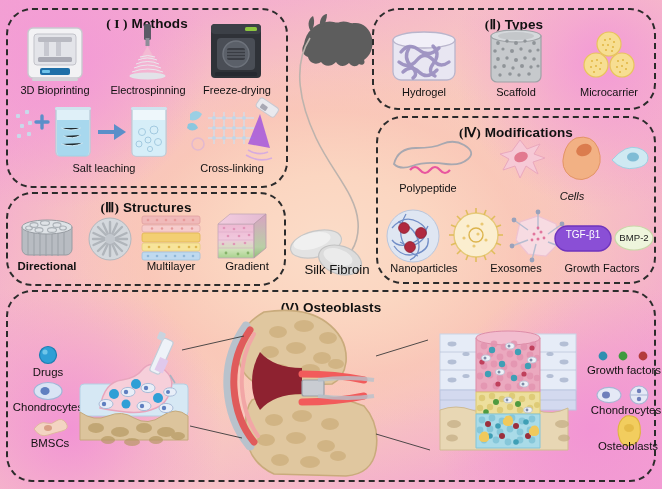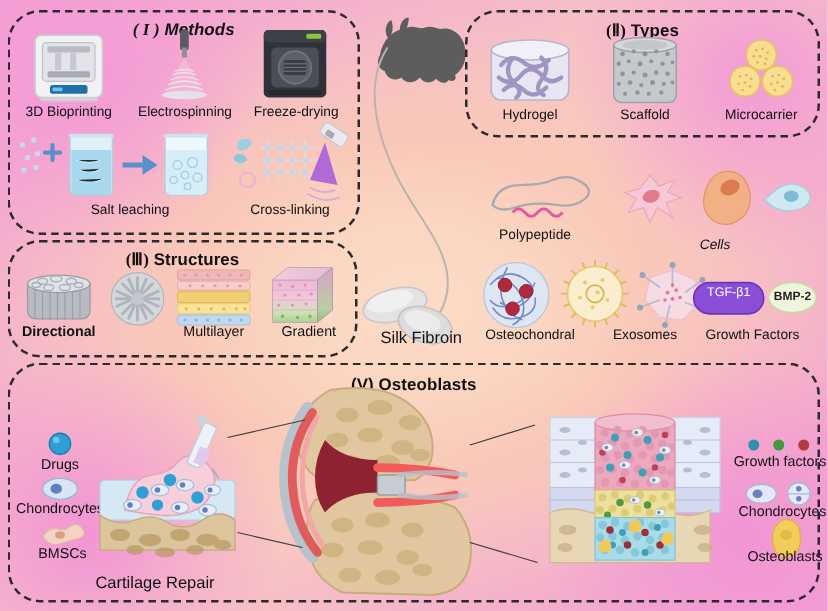--- a/index.html
+++ b/index.html
@@ -80,21 +80,21 @@
         <ellipse cx="36" cy="236" rx="26" ry="13" fill="#e3e3e3" stroke="#c7c7c7" stroke-width="1.2" transform="rotate(-14 36 236)"></ellipse>
         <ellipse cx="32" cy="233" rx="19" ry="8" fill="#f2f2f2" opacity=".85" transform="rotate(-14 32 233)"></ellipse>
         <ellipse cx="60" cy="252" rx="22" ry="14" fill="#dcdcdc" stroke="#c2c2c2" stroke-width="1.2" transform="rotate(18 60 252)"></ellipse>
         <ellipse cx="58" cy="249" rx="15" ry="8" fill="#efefef" opacity=".8" transform="rotate(18 58 249)"></ellipse>
       </g>
     </svg>
   </div>
   <div class="lbl lg" style="left:337px;top:262px;">Silk Fibroin</div>
 
   <div class="panel" style="left:6px;top:8px;width:282px;height:180px;">
-    <div class="panel-title" style="top:6px;font-style:italic;">
+    <div class="panel-title" style="top:6px;">
       <span class="rn">( I )</span>
       <span>Methods</span>
     </div>
   </div>
 
   <div class="art" style="left:24px;top:26px;">
     <svg width="62" height="56" viewBox="0 0 62 56">
       <rect x="4" y="2" width="54" height="50" rx="5" fill="#f2f2f4" stroke="#c9c9cf" stroke-width="1.4"></rect>
       <rect x="10" y="8" width="42" height="31" rx="3" fill="#e3e4e9" stroke="#c2c3ca" stroke-width="1"></rect>
       <rect x="14" y="11" width="34" height="5" rx="1.5" fill="#b9bac2"></rect>
@@ -460,20 +460,26 @@
       </g>
       <g fill="#7fae63" opacity=".9">
           <circle cx="12" cy="43" r="1.4"></circle>
           <circle cx="24" cy="44" r="1.4"></circle>
           <circle cx="34" cy="43" r="1.4"></circle>
         </g>
     </svg>
   </div>
   <div class="lbl sm" style="left:247px;top:260px;">Gradient</div>
 
+  <div class="panel" style="left:376px;top:116px;width:280px;height:168px;">
+    <div class="panel-title" style="top:6px;">
+      <span class="rn">(Ⅳ)</span>
+      <span>Modifications</span>
+    </div>
+  </div>
 
   <div class="art" style="left:388px;top:140px;">
     <svg width="96" height="40" viewBox="0 0 96 40">
       <path d="M6 24 q4 -16 22 -16 q18 0 26 -4 q12 -5 22 1 q12 7 4 14 q-8 7 -22 5 q-20 -3 -34 2 q-12 4 -18 -2 Z" fill="none" stroke="#a8a8b0" stroke-width="1.8"></path>
       <path d="M22 30 q5 -6 10 0 q5 6 10 0 q5 -6 10 0 q5 6 10 0" fill="none" stroke="#e8569f" stroke-width="2.2"></path>
     </svg>
   </div>
   <div class="lbl" style="left:428px;top:182px;">Polypeptide</div>
 
   <div class="art" style="left:500px;top:134px;">
@@ -502,21 +508,21 @@
         <path d="M10 38 q8 12 22 8 q14 -4 12 -16"></path>
         <path d="M14 14 q16 4 20 18 q4 14 -8 20"></path>
         <path d="M44 18 q-6 14 -18 18 q-12 4 -18 -4"></path>
         <path d="M22 6 q-8 14 -4 26 q4 12 16 16"></path>
       </g>
       <circle cx="20" cy="20" r="5.4" fill="#b0293f" stroke="#8d1f31" stroke-width=".8"></circle>
       <circle cx="37" cy="25" r="5.4" fill="#b0293f" stroke="#8d1f31" stroke-width=".8"></circle>
       <circle cx="26" cy="39" r="5.4" fill="#b0293f" stroke="#8d1f31" stroke-width=".8"></circle>
     </svg>
   </div>
-  <div class="lbl" style="left:424px;top:262px;">Osteochondral</div>
+  <div class="lbl" style="left:424px;top:262px;">Nanoparticles</div>
 
   <div class="art" style="left:448px;top:208px;">
     <svg width="56" height="54" viewBox="0 0 56 54">
       <circle cx="28" cy="27" r="22" fill="#fbeecf" stroke="#e6c978" stroke-width="1.4"></circle>
       <g stroke="#e0bd5c" stroke-width="1.6">
         <path d="M28 5 v-5"></path>
           <path d="M43 12 l4 -4"></path>
           <path d="M50 27 h5"></path>
           <path d="M43 42 l4 4"></path>
         <path d="M28 49 v5"></path>
@@ -575,21 +581,21 @@
   </div>
   <div class="lbl" style="left:516px;top:262px;">Exosomes</div>
 
   <div class="art" style="left:554px;top:222px;">
     <svg width="100" height="32" viewBox="0 0 100 32">
       <rect x="1" y="4" width="56" height="25" rx="12.5" fill="#8a4fd6" stroke="#6f34bd" stroke-width="1.4"></rect>
       <ellipse cx="80" cy="16" rx="19" ry="12" fill="#eef5dc" stroke="#c9d8a8" stroke-width="1.2"></ellipse>
     </svg>
   </div>
   <div style="position:absolute;left:583px;top:229px;transform:translateX(-50%);font-size:10px;font-weight:normal;color:#ffffff;white-space:nowrap;">TGF-β1</div>
-  <div style="position:absolute;left:634px;top:232px;transform:translateX(-50%);font-size:9.6px;color:#222;white-space:nowrap;font-weight:bold;">BMP-2</div>
+  <div style="position:absolute;left:634px;top:232px;transform:translateX(-50%);font-size:9.6px;color:#222;white-space:nowrap;">BMP-2</div>
   <div class="lbl" style="left:602px;top:262px;">Growth Factors</div>
 
   <div class="panel" style="left:6px;top:290px;width:650px;height:192px;">
     <div class="panel-title" style="top:8px;">
       <span>(V)</span>
       <span>Osteoblasts</span>
     </div>
   </div>
 
   <div class="art" style="left:38px;top:345px;">
@@ -654,21 +660,20 @@
         </g>
       </g>
       <g>
         <rect x="86" y="2" width="11" height="36" rx="2.5" fill="#eef2f8" stroke="#c3cdd9" stroke-width="1.2" transform="rotate(24 91 20)"></rect>
         <rect x="87" y="22" width="9" height="14" fill="#e0c9ec" transform="rotate(24 91 29)"></rect>
         <rect x="88" y="-4" width="7" height="8" rx="1.5" fill="#c9d3de" transform="rotate(24 91 0)"></rect>
         <path d="M100 39 l5 8" stroke="#a8b3c0" stroke-width="1.6"></path>
       </g>
     </svg>
   </div>
-  <div class="lbl lg" style="left:124px;top:458px;">Cartilage Repair</div>
 
   <div class="art" style="left:218px;top:308px;">
     <svg width="180" height="172" viewBox="0 0 180 172">
       <path d="M46 4 q40 -6 62 10 q22 16 20 40 q-2 16 -14 22 l-70 2 q-22 -8 -24 -32 q-2 -26 26 -42 Z" fill="#e0c79f" stroke="#c9ab7c" stroke-width="1.6"></path>
       <g fill="#c8a873" opacity=".6">
         <ellipse cx="60" cy="24" rx="9" ry="6"></ellipse>
           <ellipse cx="86" cy="18" rx="10" ry="6"></ellipse>
           <ellipse cx="110" cy="30" rx="9" ry="6"></ellipse>
         <ellipse cx="52" cy="44" rx="9" ry="6"></ellipse>
           <ellipse cx="78" cy="40" rx="10" ry="6"></ellipse>

